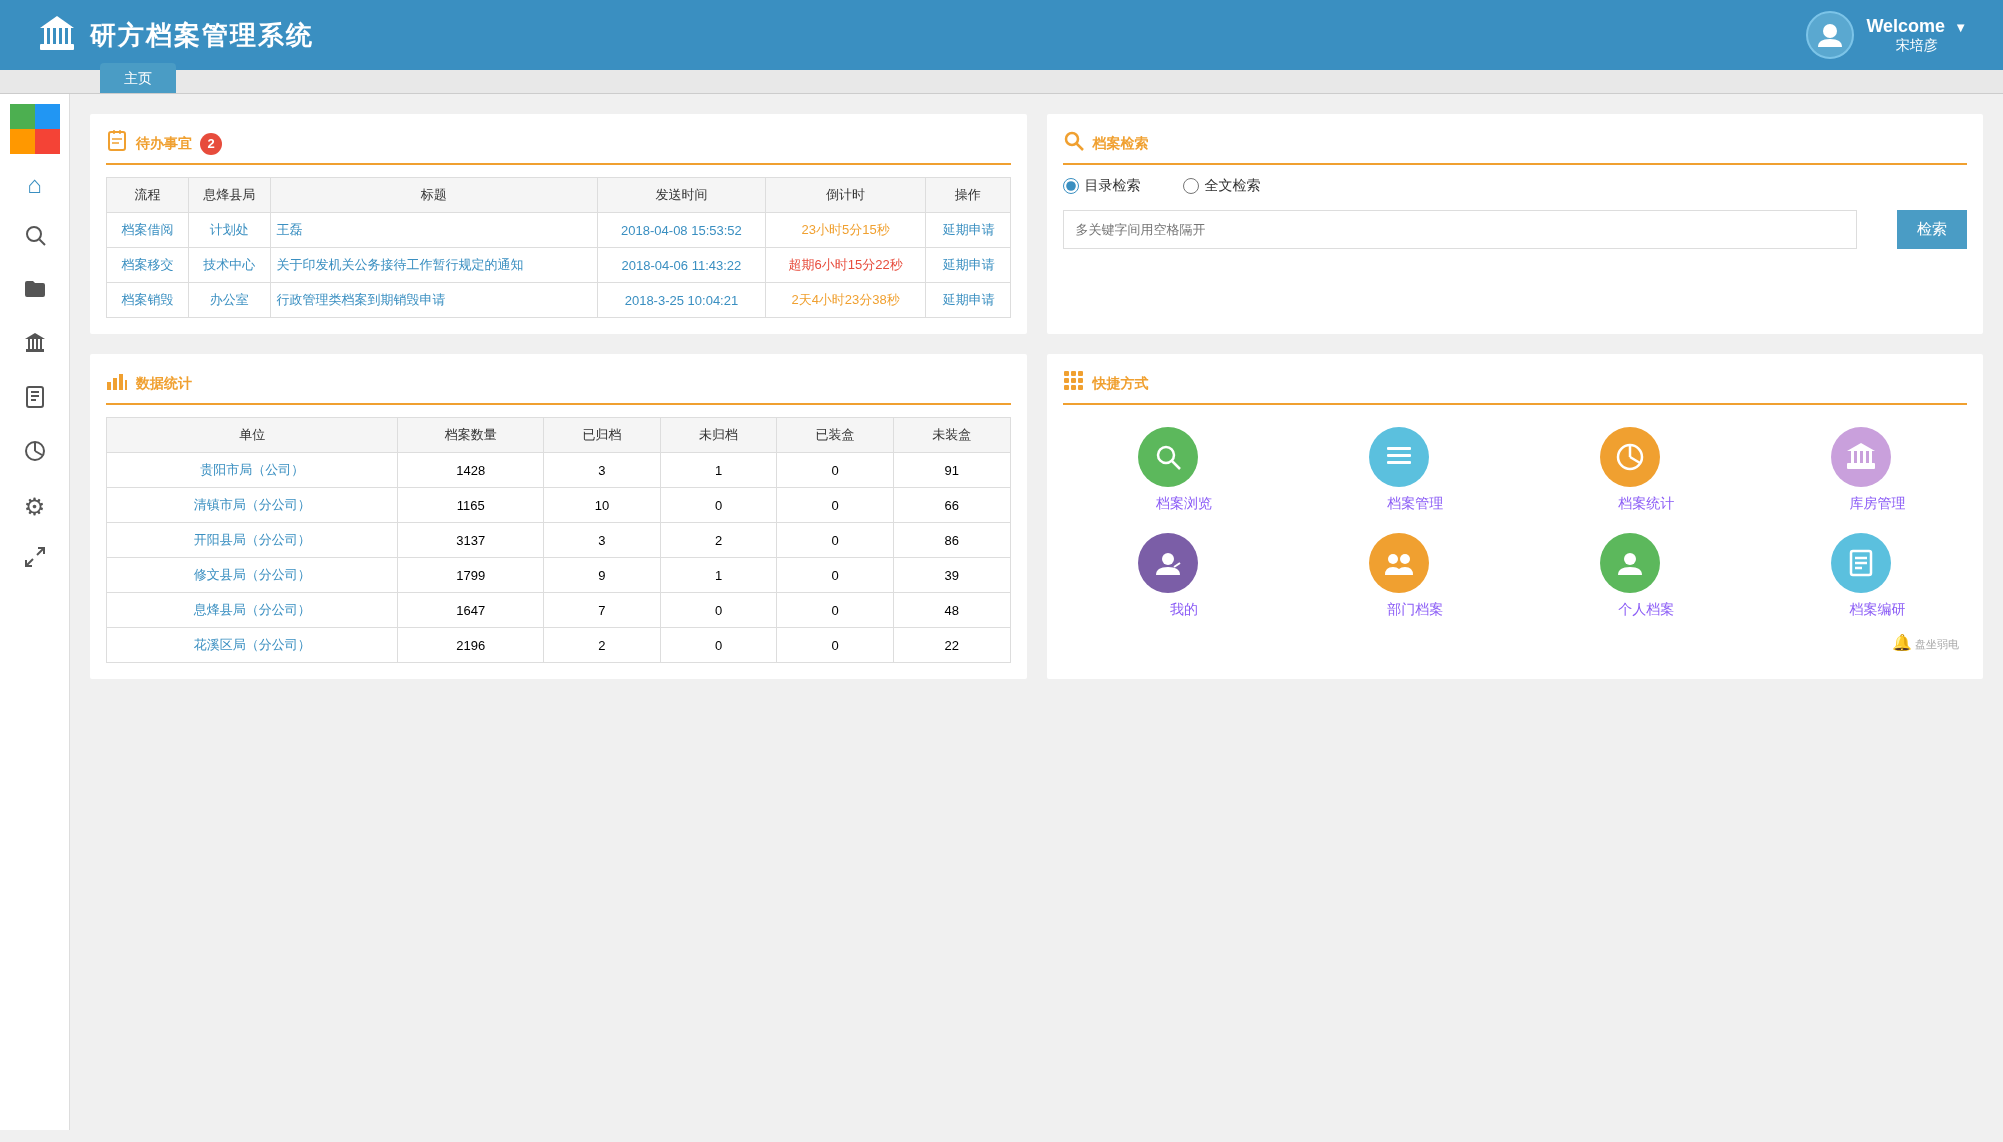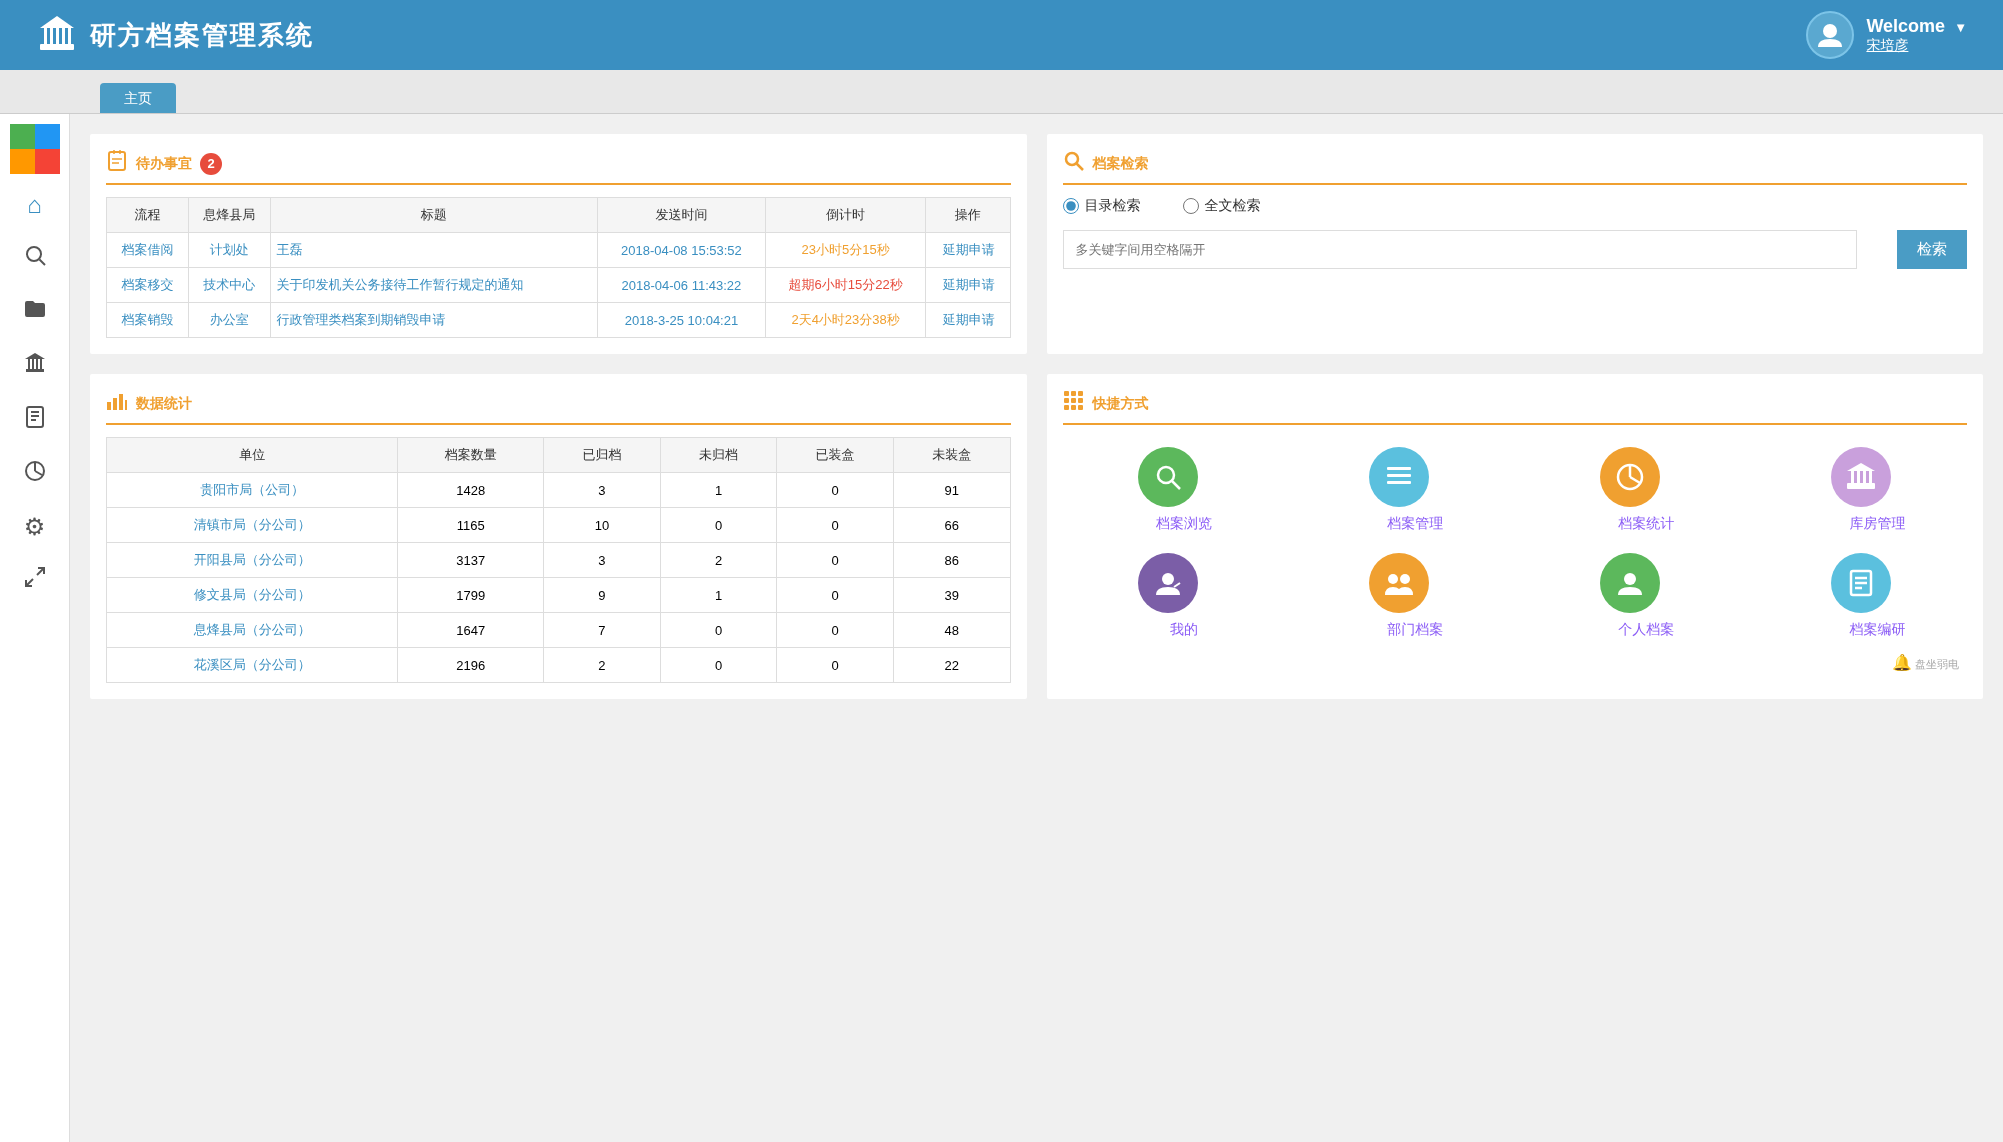--- a/index.html
+++ b/index.html
@@ -39,30 +39,30 @@
       width: 48px;
       height: 48px;
       border-radius: 50%;
       background: #5aa8d0;
       border: 2px solid #7cc4e8;
       display: flex;
       align-items: center;
       justify-content: center;
     }
     .avatar-circle svg { width: 32px; height: 32px; fill: white; }
-    .user-info { display: flex; flex-direction: column; align-items: flex-start; }
+    .user-info { display: flex; flex-direction: column; align-items: center; }
     .welcome-text { font-size: 18px; font-weight: bold; }
-    .username-text { font-size: 14px; text-decoration: underline; }
+    .username-text { font-size: 14px; }
 
     
     .tab-bar {
       background: #e8e8e8;
       border-bottom: 1px solid #ccc;
       display: flex;
-      height: 44px;
+      height: 24px;
       align-items: flex-end;
       padding-left: 100px;
     }
     .tab-item {
       background: #4a9cc5;
       color: white;
       padding: 6px 24px;
       font-size: 14px;
       cursor: pointer;
       border-top-left-radius: 4px;

